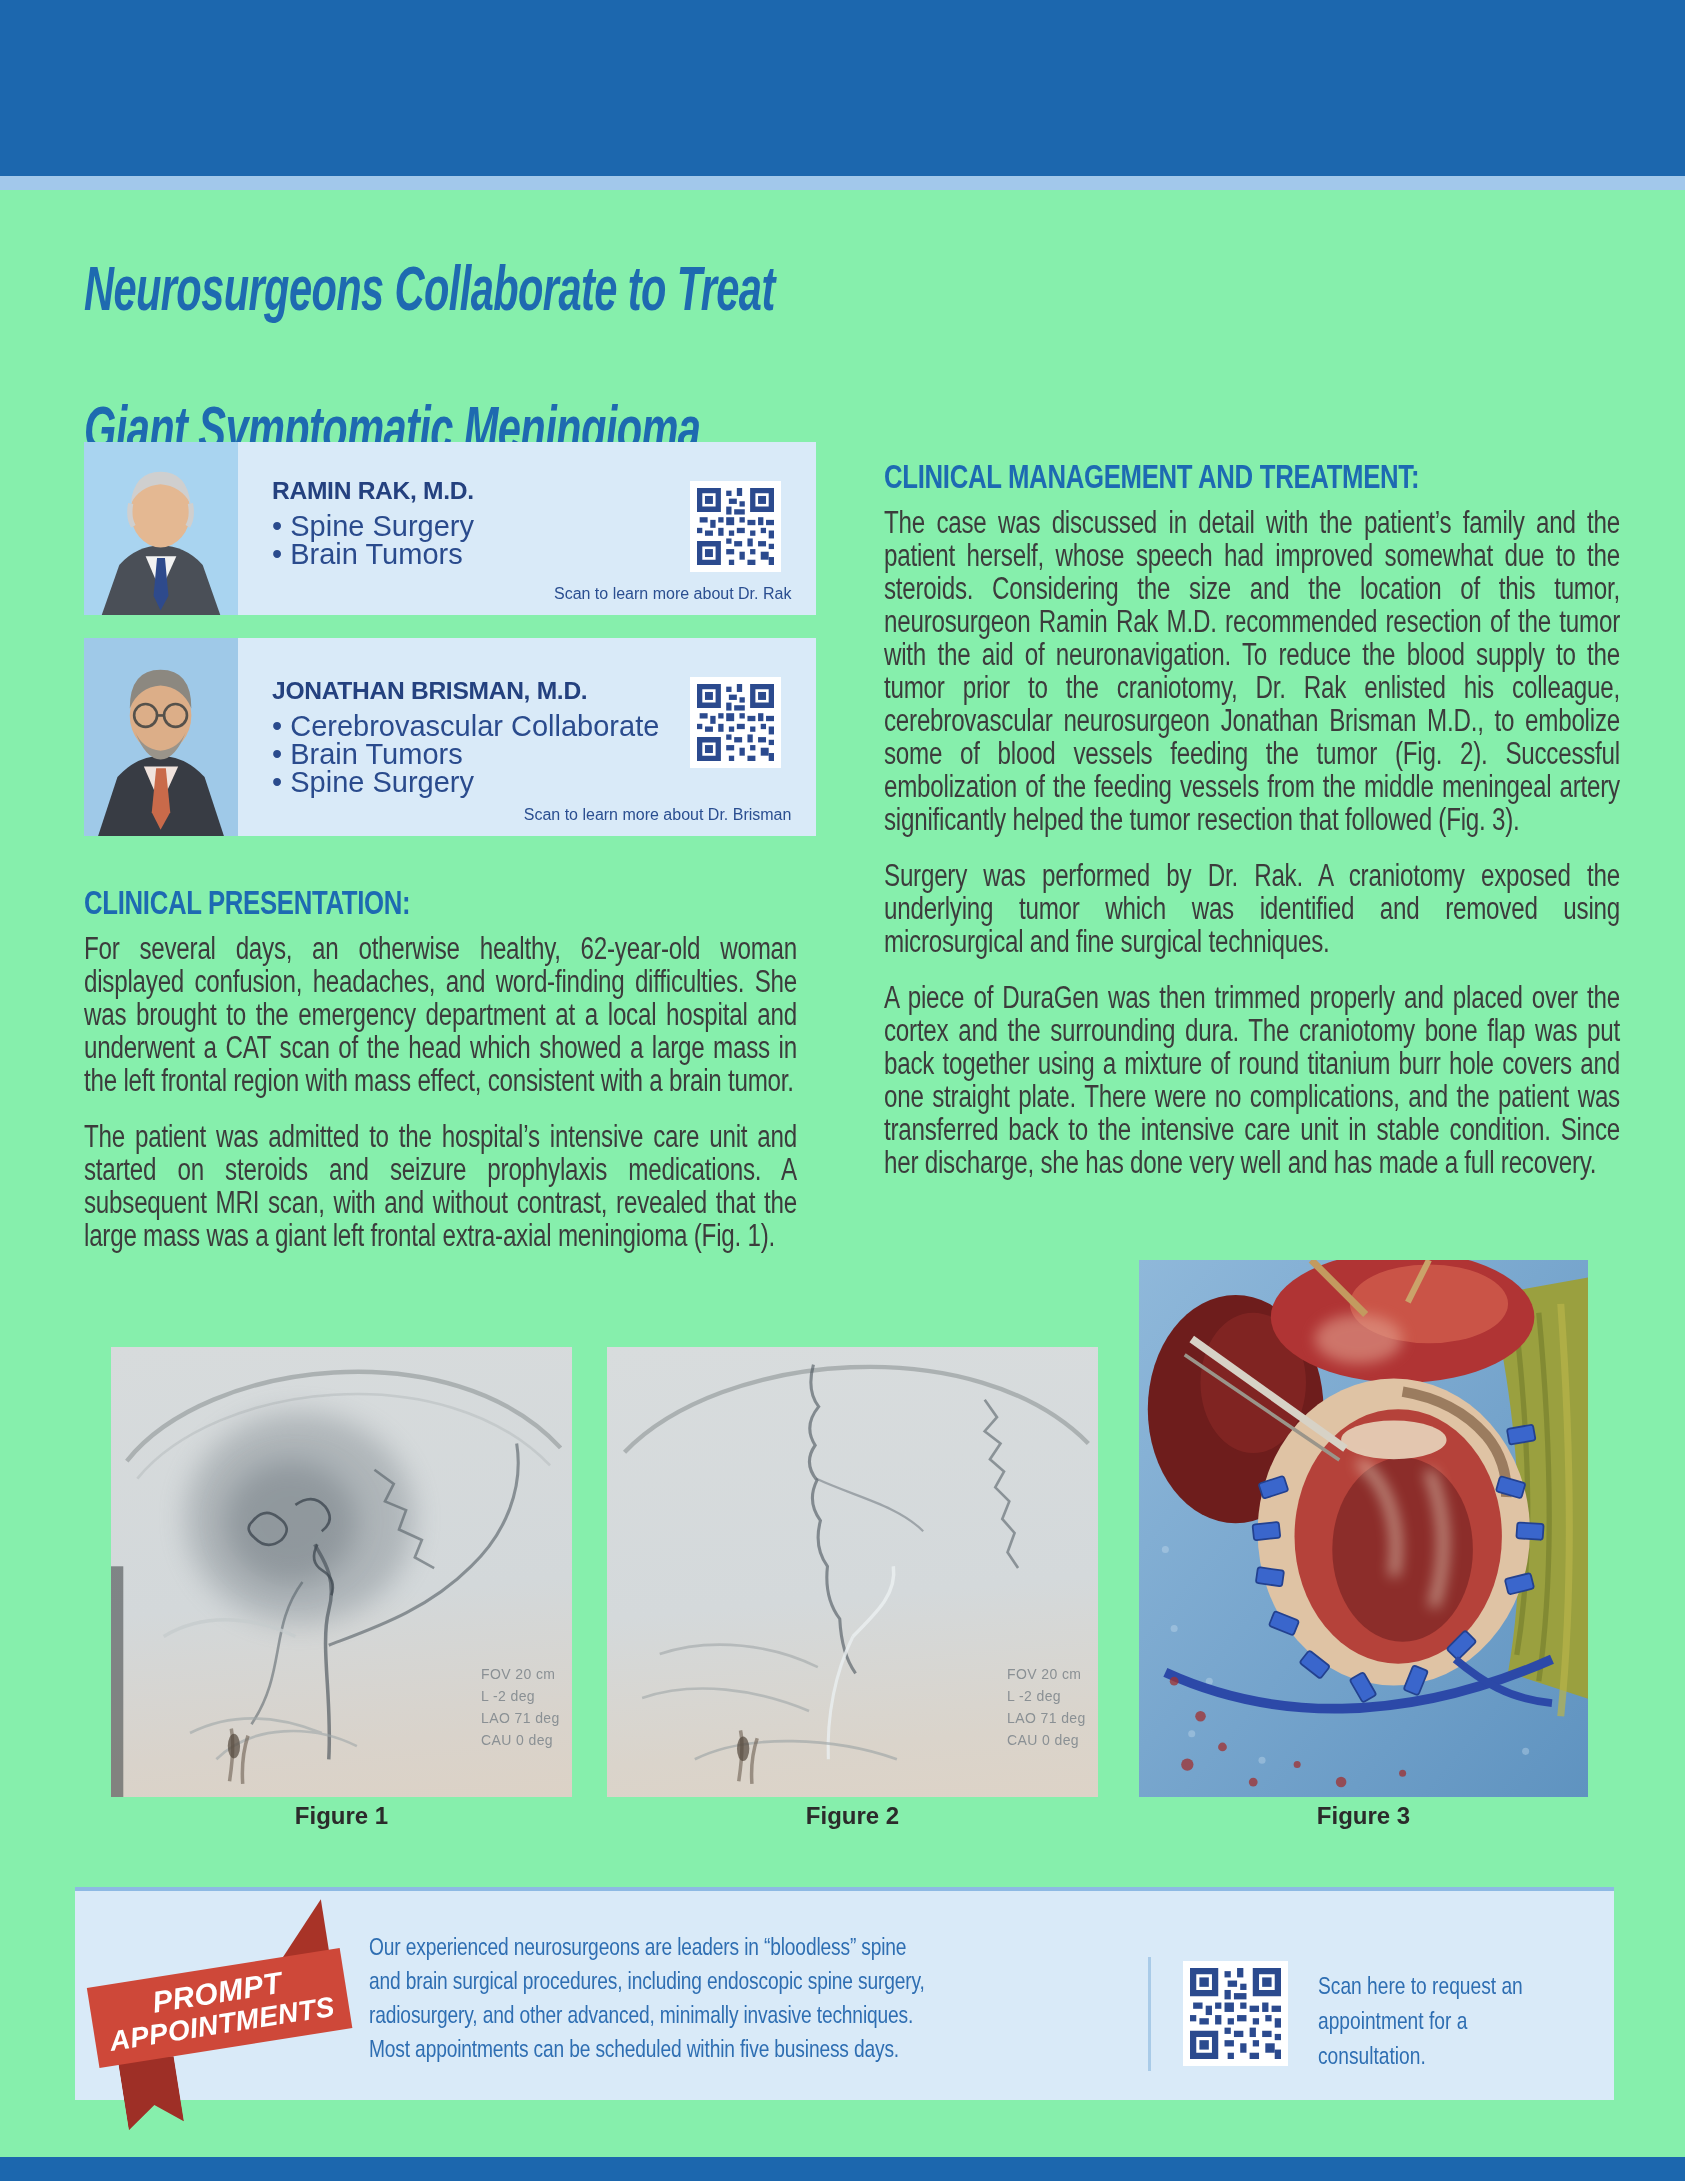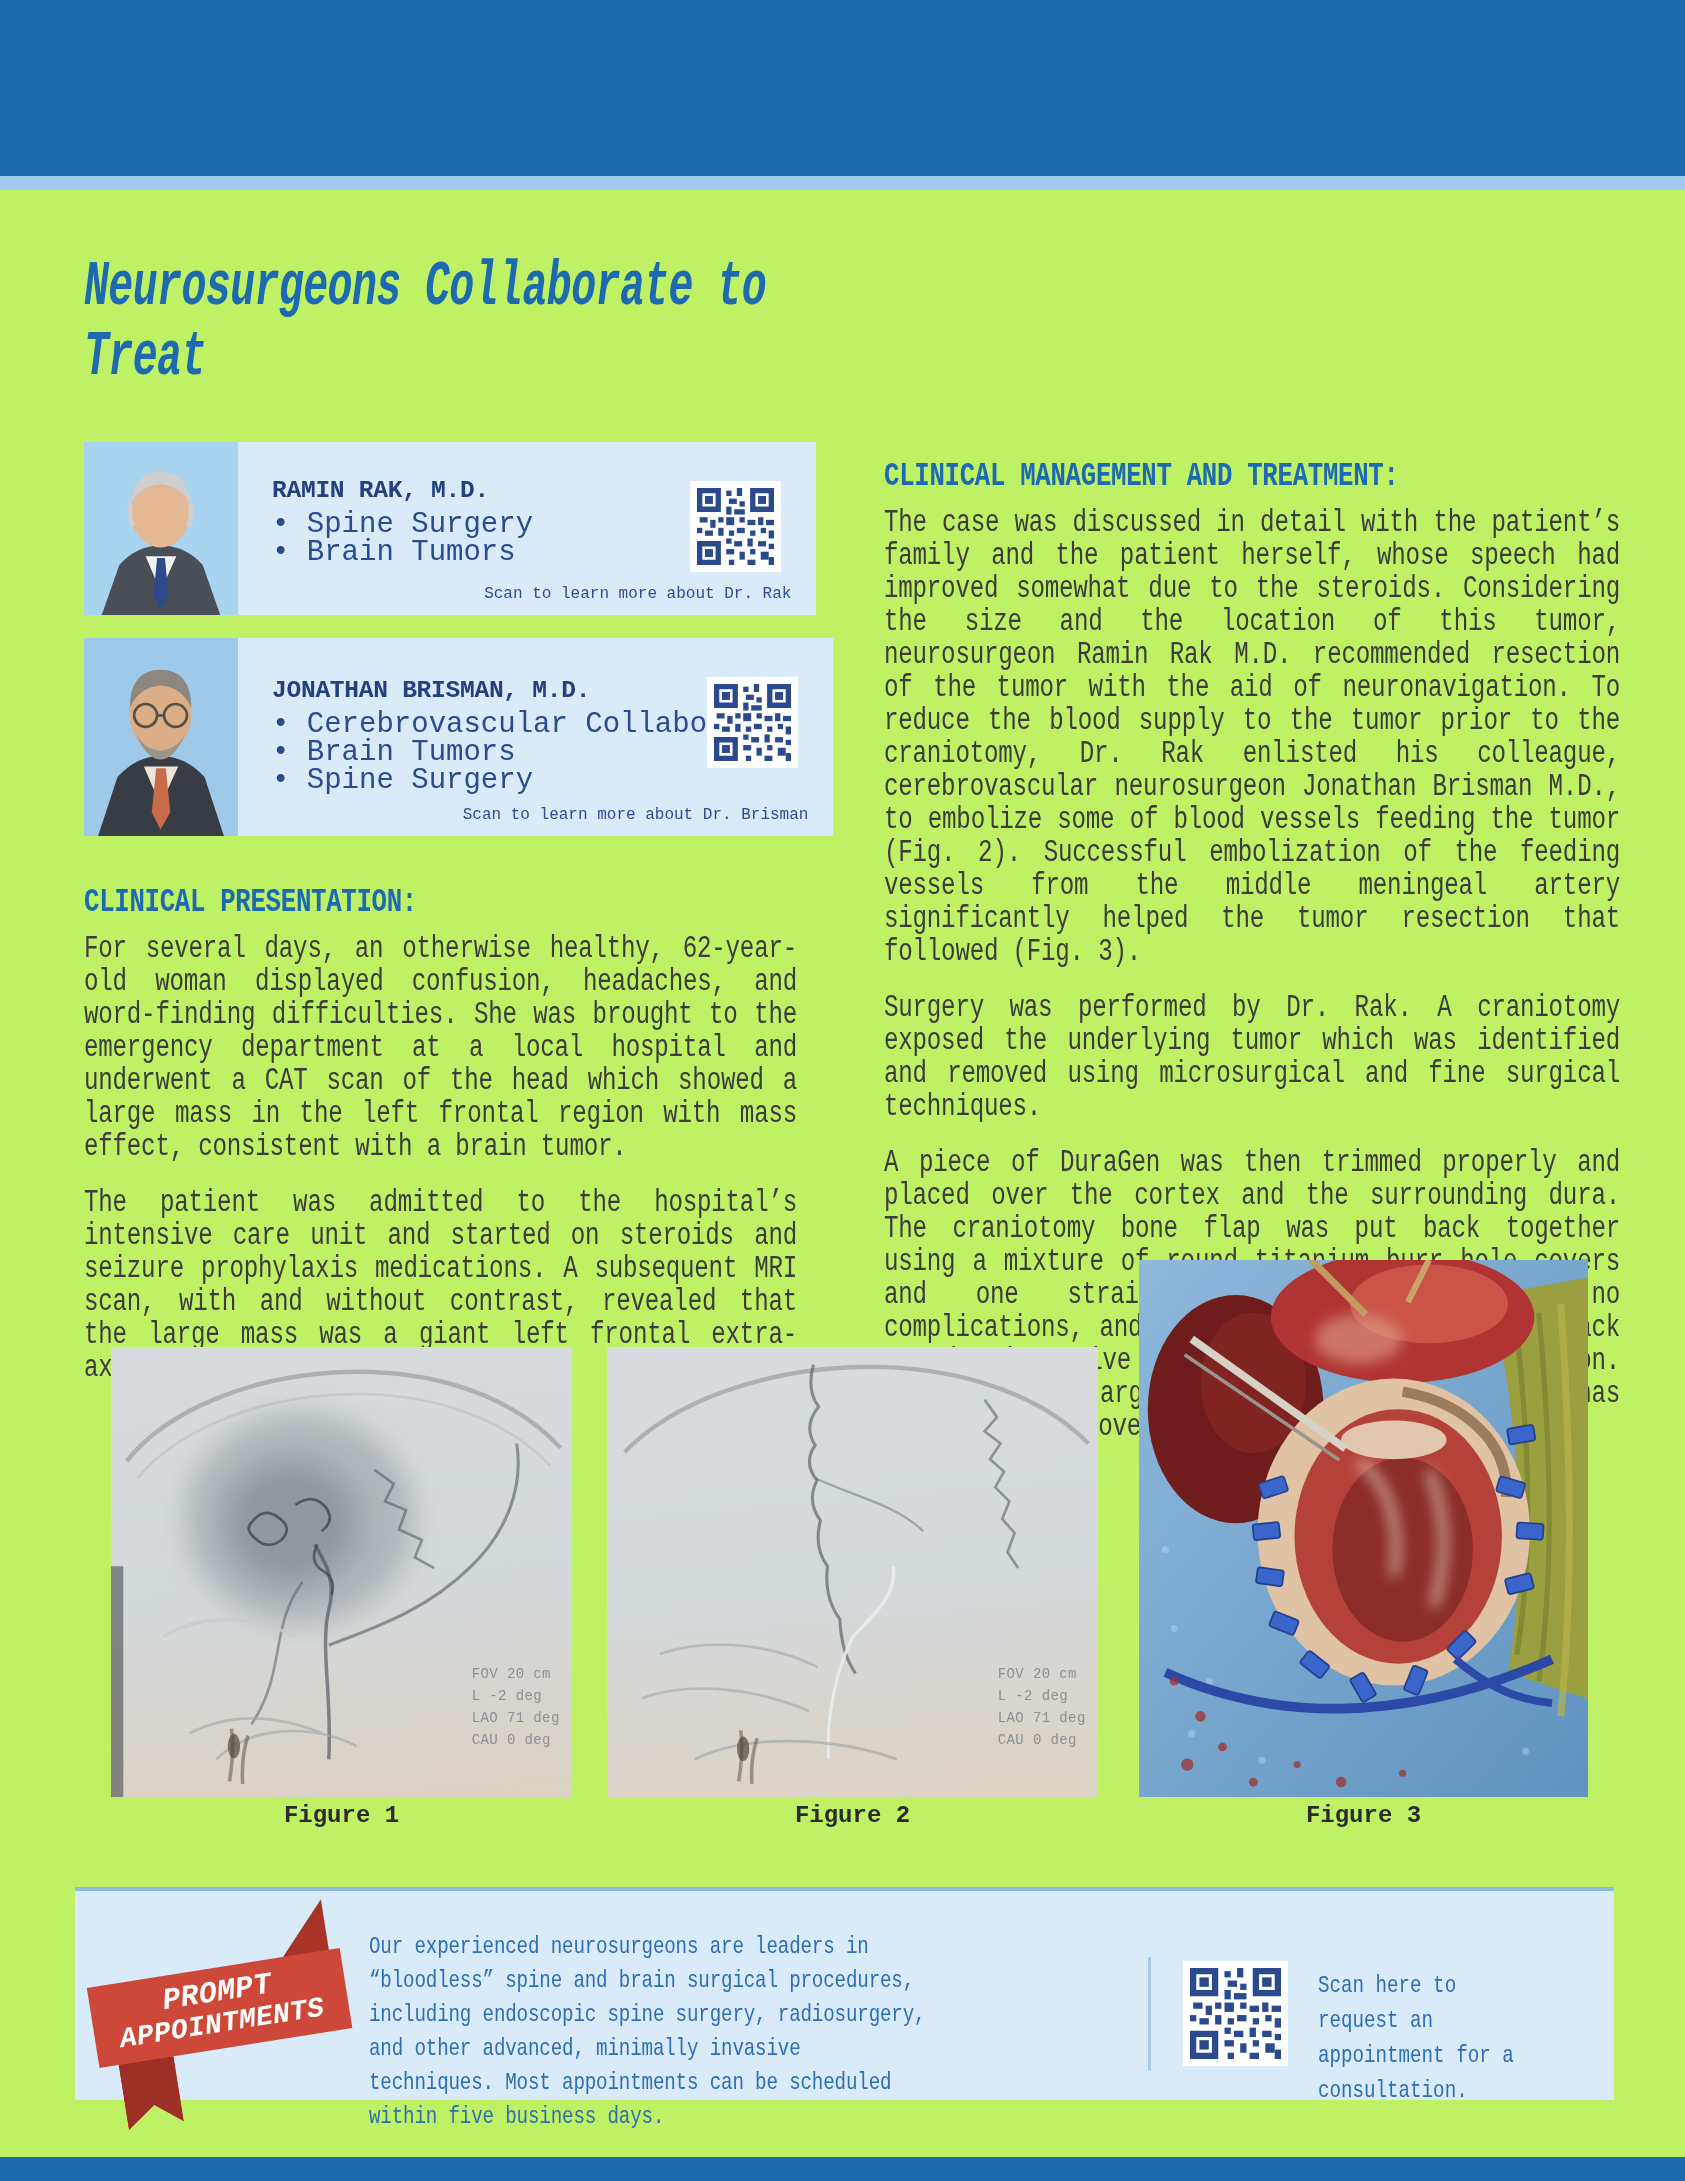--- a/index.html
+++ b/index.html
@@ -1,36 +1,36 @@
 <!DOCTYPE html>
 <html style="font-size:14px"><head>
 <meta charset="utf-8">
 <style>
   html,body{margin:0;padding:0;background:#ffffff;}
-  .page{position:relative;width:1685px;height:2181px;background:#bef264;overflow:hidden;
-        font-family:Liberation Mono, monospace;}
+  .page{position:relative;width:1685px;height:2181px;background:#86efac;overflow:hidden;
+        font-family:Liberation Sans, sans-serif;}
 
   
   .header-band{position:absolute;left:0;top:0;width:1685px;height:176px;background:#1C67AE;}
   .header-stripe{position:absolute;left:0;top:176px;width:1685px;height:14px;background:#A2C8EB;}
   .footer-band{position:absolute;left:0;top:2157px;width:1685px;height:24.6px;background:#1C67AE;}
 
   
   .cx{transform:scaleX(.78);transform-origin:0 0;width:128.2%;}
   .cx-title{transform:scaleX(.66);transform-origin:0 0;width:152%;}
 
   
   .title{position:absolute;left:84px;top:253px;width:790px;}
   .title .cx-title{font-size:63px;line-height:70px;font-weight:bold;font-style:italic;
         color:#1E6AB0;letter-spacing:-0.9px;white-space:pre-line;}
 
   
   .doc-card{position:absolute;left:84px;width:732px;background:#D9EAF8;}
   .doc-card.c1{top:442px;height:173px;}
-  .doc-card.c2{top:638px;height:198px;padding-left:17px;}
+  .doc-card.c2{top:638px;height:198px;}
   .doc-photo{position:absolute;left:0;top:0;width:154px;height:100%;overflow:hidden;background:#A9D4F0;}
   .doc-photo svg{display:block;width:100%;height:100%;}
   .doc-info{position:absolute;left:188px;top:35px;}
   .c2 .doc-info{top:39px;}
   .doc-name{font-size:24.6px;font-weight:bold;color:#24417F;letter-spacing:-0.3px;}
   .doc-specs{margin:7px 0 0;padding:0;list-style:none;}
   .doc-specs li{font-size:29px;line-height:28px;color:#2A4B8D;}
   .doc-specs li::before{content:"• ";}
   .qr-box{position:absolute;background:#ffffff;padding:7px;}
   .doc-card .qr-box{right:35px;top:39px;width:77px;height:77px;}

